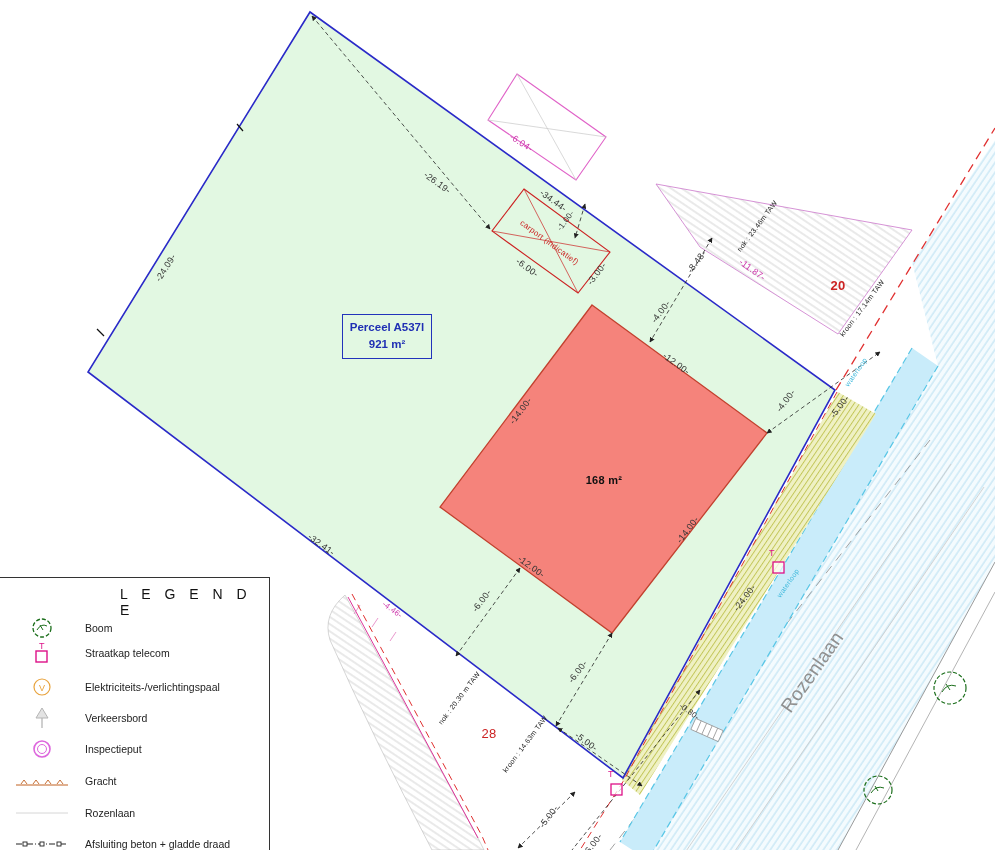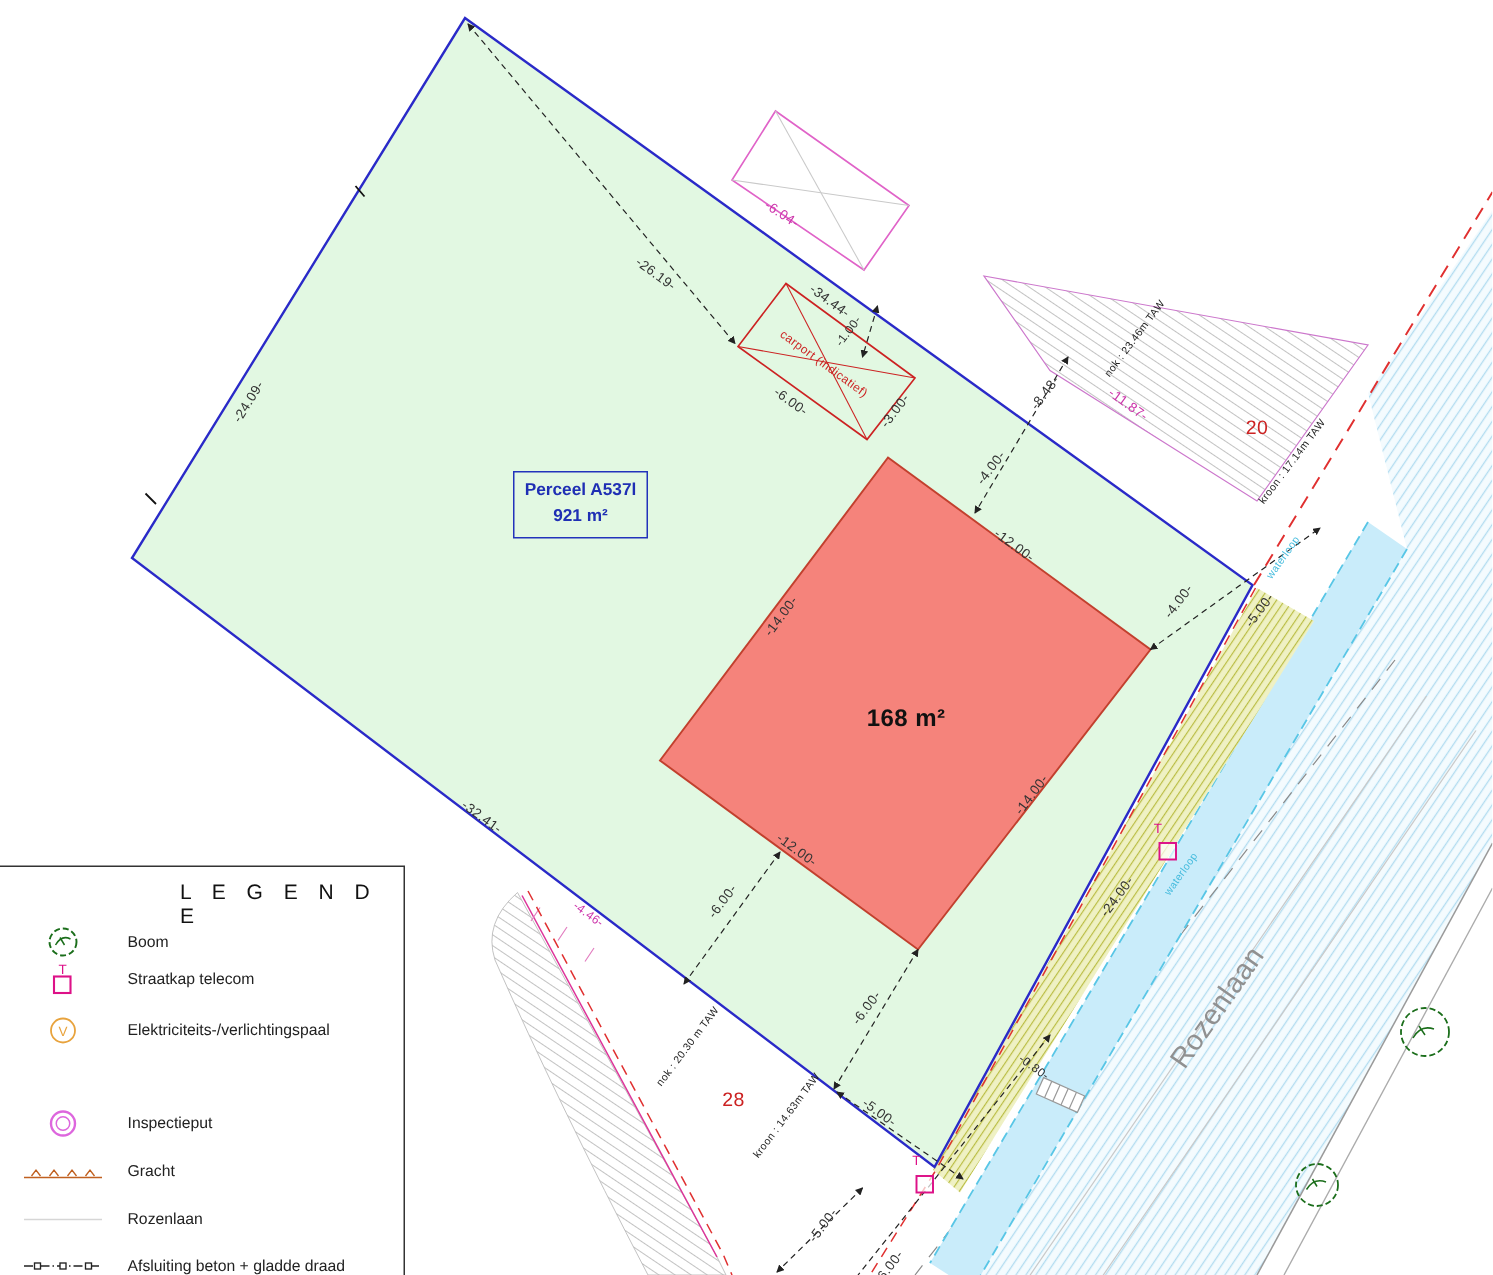--- a/index.html
+++ b/index.html
@@ -150,25 +150,25 @@
       <span class="ann" style="left: 593px; top: 845px; color: rgb(51, 51, 51); font-size: 9px; font-weight: normal; transform: translate(-50%, -50%) rotate(-53deg);">-6.00-</span>
       <span class="ann" style="left: 689px; top: 712px; color: rgb(51, 51, 51); font-size: 8px; font-weight: normal; transform: translate(-50%, -50%) rotate(36deg);">-0.80-</span>
       <span class="ann" style="left: 321px; top: 545px; color: rgb(51, 51, 51); font-size: 9px; font-weight: normal; transform: translate(-50%, -50%) rotate(36deg);">-32.41-</span>
       <span class="ann" style="left: 752px; top: 270px; color: rgb(204, 51, 170); font-size: 9px; font-weight: normal; transform: translate(-50%, -50%) rotate(36deg);">-11.87-</span>
       <span class="ann" style="left: 392px; top: 610px; color: rgb(204, 51, 170); font-size: 8px; font-weight: normal; transform: translate(-50%, -50%) rotate(36deg);">-4.46-</span>
       <span class="ann" style="left: 521px; top: 143px; color: rgb(204, 51, 170); font-size: 9px; font-weight: normal; transform: translate(-50%, -50%) rotate(33deg);">-6.04-</span>
       <span class="ann" style="left: 757px; top: 226px; color: rgb(34, 34, 34); font-size: 7px; font-weight: normal; transform: translate(-50%, -50%) rotate(-53deg);">nok : 23.46m TAW</span>
       <span class="ann" style="left: 862px; top: 308px; color: rgb(34, 34, 34); font-size: 7px; font-weight: normal; transform: translate(-50%, -50%) rotate(-53deg);">kroon : 17.14m TAW</span>
       <span class="ann" style="left: 459px; top: 698px; color: rgb(34, 34, 34); font-size: 7px; font-weight: normal; transform: translate(-50%, -50%) rotate(-53deg);">nok : 20.30 m TAW</span>
       <span class="ann" style="left: 525px; top: 744px; color: rgb(34, 34, 34); font-size: 7px; font-weight: normal; transform: translate(-50%, -50%) rotate(-53deg);">kroon : 14.63m TAW</span>
-      <span class="ann" style="left: 838px; top: 285px; color: rgb(204, 34, 34); font-size: 13px; font-weight: normal; transform: translate(-50%, -50%) rotate(0deg);">20</span>
+      <span class="ann" style="left: 838px; top: 285px; color: rgb(204, 34, 34); font-size: 13px; font-weight: bold; transform: translate(-50%, -50%) rotate(0deg);">20</span>
       <span class="ann" style="left: 489px; top: 733px; color: rgb(204, 34, 34); font-size: 13px; font-weight: normal; transform: translate(-50%, -50%) rotate(0deg);">28</span>
       <span class="ann" style="left: 812px; top: 672px; color: rgb(144, 144, 144); font-size: 19px; font-weight: normal; transform: translate(-50%, -50%) rotate(-55deg);">Rozenlaan</span>
       <span class="ann" style="left: 549px; top: 243px; color: rgb(204, 34, 34); font-size: 8px; font-weight: normal; transform: translate(-50%, -50%) rotate(36deg);">carport (indicatief)</span>
-      <span class="ann" style="left: 604px; top: 480px; color: rgb(17, 17, 17); font-size: 16px; font-weight: bold; transform: translate(-50%, -50%) rotate(0deg);">168 m²</span>
+      <span class="ann" style="left: 604px; top: 480px; color: rgb(17, 17, 17); font-size: 11px; font-weight: bold; transform: translate(-50%, -50%) rotate(0deg);">168 m²</span>
       <span class="ann" style="left: 772px; top: 553px; color: rgb(221, 17, 136); font-size: 9px; font-weight: normal; transform: translate(-50%, -50%) rotate(0deg);">T</span>
       <span class="ann" style="left: 611px; top: 774px; color: rgb(221, 17, 136); font-size: 9px; font-weight: normal; transform: translate(-50%, -50%) rotate(0deg);">T</span>
       <span class="ann" style="left: 856px; top: 372px; color: rgb(68, 187, 221); font-size: 7px; font-weight: normal; transform: translate(-50%, -50%) rotate(-55deg);">waterloop</span>
       <span class="ann" style="left: 788px; top: 583px; color: rgb(68, 187, 221); font-size: 7px; font-weight: normal; transform: translate(-50%, -50%) rotate(-55deg);">waterloop</span>
     </div>
 
 <div class="parcel-box">
   <div>Perceel A537l</div>
   <div>921 m²</div>
 </div>
@@ -199,20 +199,29 @@
   <div class="lg-row" style="top:98px">
     <span class="lg-icon">
       <svg width="26" height="22">
             <circle cx="13" cy="11" r="8" fill="none" stroke="#e8a33d" stroke-width="1.2"></circle>
             <text x="10" y="14.5" font-size="9" fill="#e8a33d" font-family="Liberation Sans, sans-serif">V</text>
           </svg>
     </span>
     <span class="lg-label">Elektriciteits-/verlichtingspaal</span>
   </div>
 
+  <div class="lg-row" style="top:129px">
+    <span class="lg-icon">
+      <svg width="26" height="24">
+            <line x1="13" y1="10" x2="13" y2="22" stroke="#b5b5b5" stroke-width="1.3"></line>
+            <path d="M13,2 L7,12 L19,12 Z" fill="#e3e3e3" stroke="#b5b5b5" stroke-width="1"></path>
+          </svg>
+    </span>
+    <span class="lg-label">Verkeersbord</span>
+  </div>
 
   <div class="lg-row" style="top:192px">
     <span class="lg-icon">
       <svg width="56" height="18">
             <line x1="2" y1="13" x2="54" y2="13" stroke="#c06020" stroke-width="1"></line>
             <path d="M7,12 l3,-4 3,4 M19,12 l3,-4 3,4 M31,12 l3,-4 3,4 M43,12 l3,-4 3,4" fill="none" stroke="#c06020" stroke-width="0.9"></path>
           </svg>
     </span>
     <span class="lg-label">Gracht</span>
   </div>

